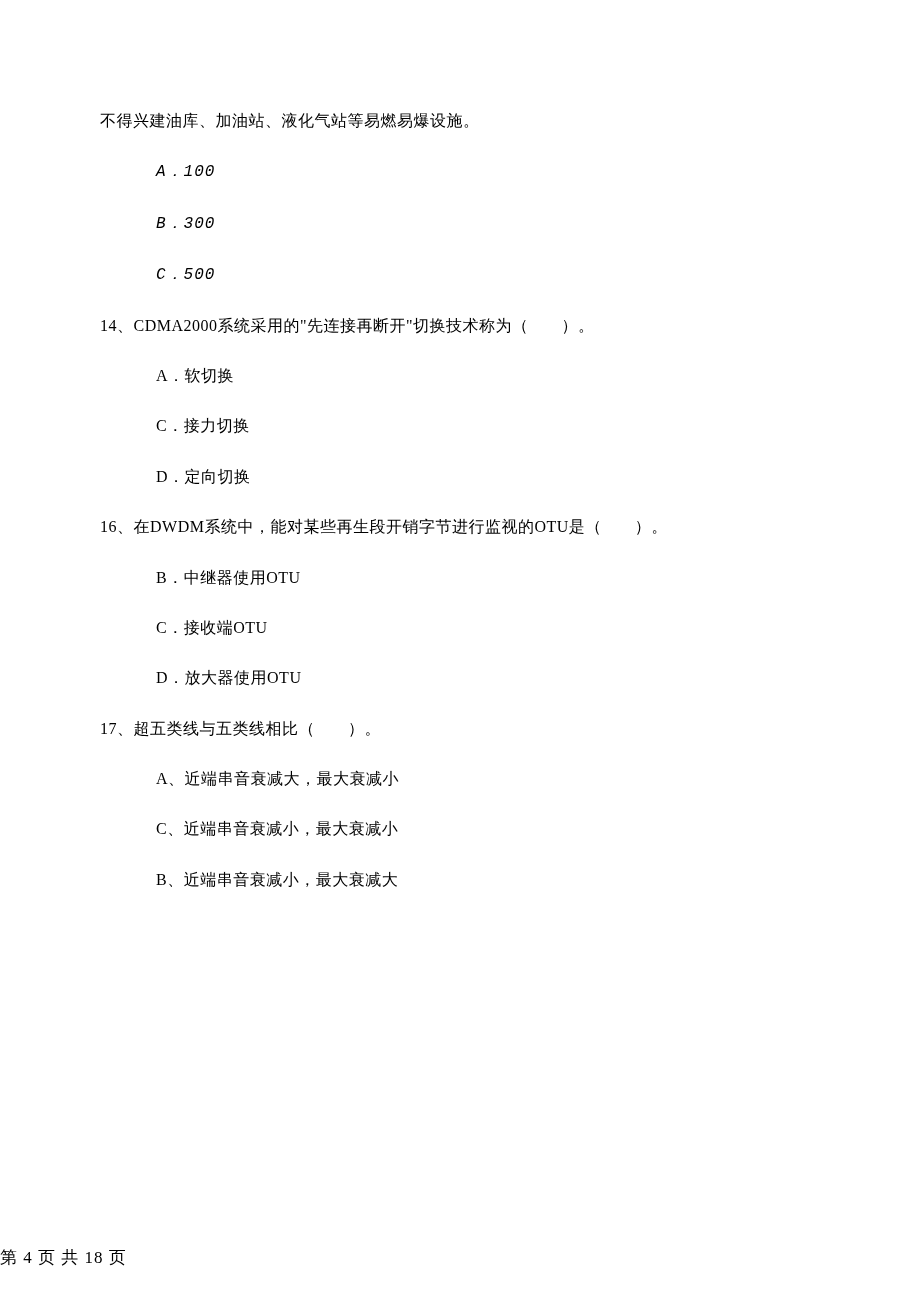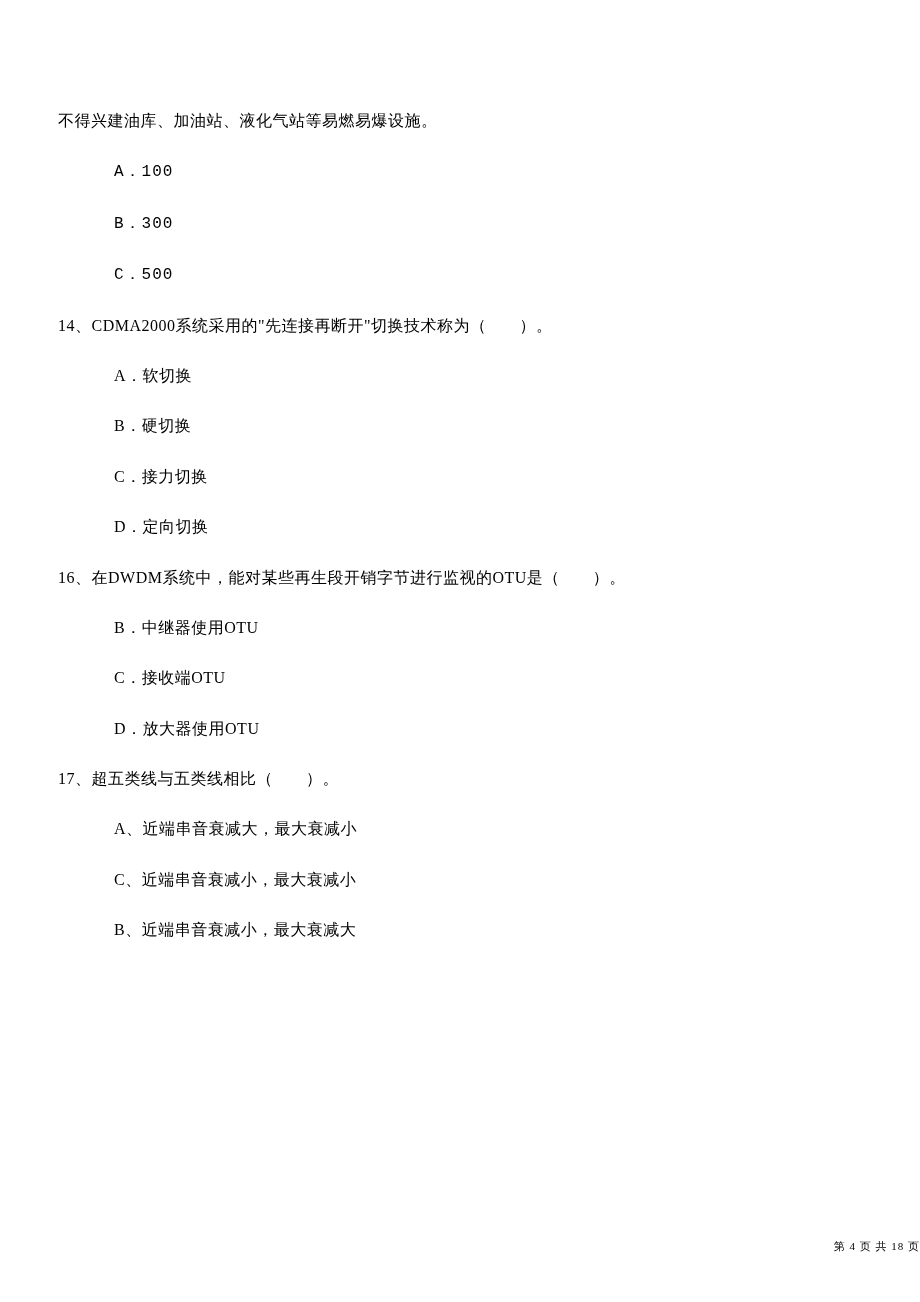--- a/index.html
+++ b/index.html
@@ -11,69 +11,69 @@
       background: #fff;
       width: 920px;
       height: 1302px;
       font-family: "SimSun", "宋体", serif;
       color: #000;
       position: relative;
       font-size: 16px;
       line-height: 1.4;
     }
     .page {
-      padding: 110px 130px 0 58px;
+      padding: 110px 130px 0 100px;
     }
     .continuation-line {
       margin-bottom: 28px;
       letter-spacing: 0.5px;
     }
     .question-block {
       margin-bottom: 0;
     }
     .question-text {
       margin-bottom: 28px;
       letter-spacing: 0.5px;
     }
     .option {
       margin-left: 56px;
       margin-bottom: 28px;
       letter-spacing: 0.5px;
     }
     .option .mono {
       font-family: "Courier New", monospace;
       letter-spacing: 1px;
+      font-style: italic;
     }
     .footer {
       position: absolute;
-      bottom: 48px;
+      bottom: 32px;
       left: 0;
       width: 100%;
-      text-align: right;
-      font-size: 11px;
+      text-align: left;
+      font-size: 17px;
       letter-spacing: 1px;
     }
   </style>
 </head>
 <body>
 
 <div class="page">
 
   <div class="continuation-line">不得兴建油库、加油站、液化气站等易燃易爆设施。</div>
 
   <div class="question-block">
     <div class="option"><span class="mono">A．100</span></div>
     <div class="option"><span class="mono">B．300</span></div>
     <div class="option"><span class="mono">C．500</span></div>
   </div>
 
   <div class="question-block">
     <div class="question-text">14、CDMA2000系统采用的"先连接再断开"切换技术称为（　　）。</div>
     <div class="option">A．软切换</div>
-    <div class="option">B．硬切换</div>
     <div class="option">C．接力切换</div>
     <div class="option">D．定向切换</div>
   </div>
 
 
   <div class="question-block">
     <div class="question-text">16、在DWDM系统中，能对某些再生段开销字节进行监视的OTU是（　　）。</div>
     <div class="option">B．中继器使用OTU</div>
     <div class="option">C．接收端OTU</div>
     <div class="option">D．放大器使用OTU</div>

